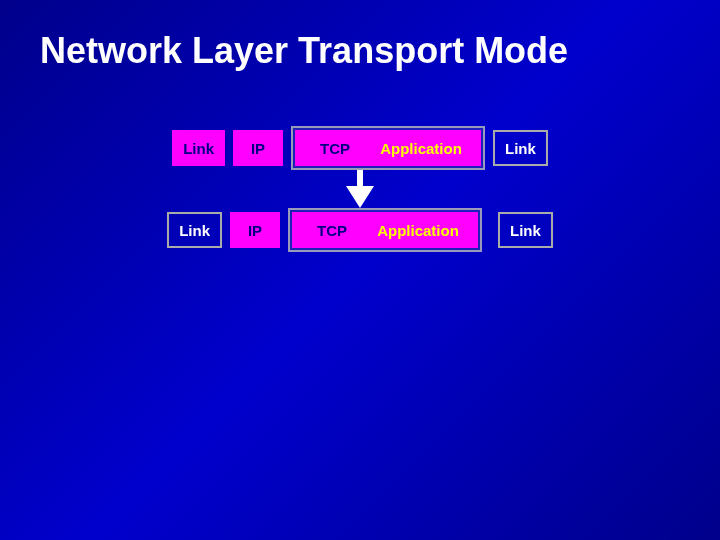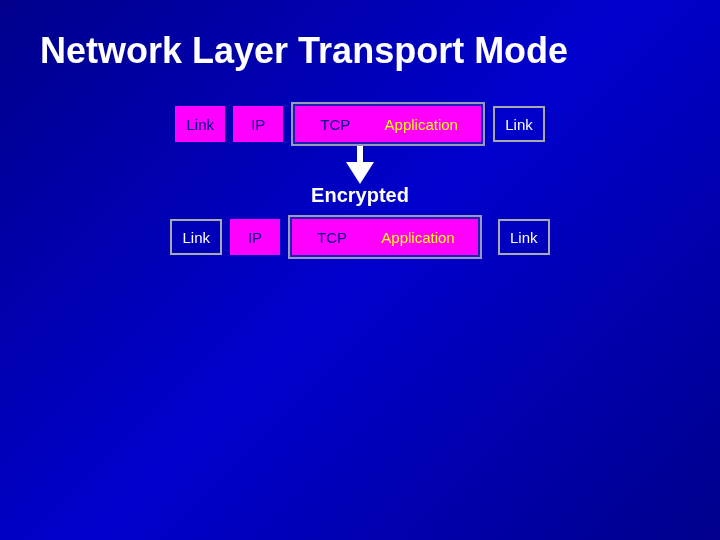--- a/index.html
+++ b/index.html
@@ -17,21 +17,21 @@
       height: 540px;
       background: linear-gradient(135deg, #00008B 0%, #0000CD 50%, #00008B 100%);
       position: relative;
       padding: 30px 40px;
     }
 
     .title {
       color: #FFFFFF;
       font-size: 36px;
       font-weight: bold;
-      margin-bottom: 30px;
+      margin-bottom: 54px;
     }
 
     .diagram-area {
       display: flex;
       flex-direction: column;
       align-items: center;
       gap: 0px;
     }
 
     
@@ -40,21 +40,21 @@
       align-items: center;
       gap: 0px;
     }
 
     .box {
       display: flex;
       align-items: center;
       justify-content: center;
       height: 36px;
       font-size: 15px;
-      font-weight: normal;
+      font-weight: bold;
       padding: 0 10px;
       min-width: 50px;
     }
 
     .box-link {
       background-color: #FF00FF;
       color: #000080;
       border: 1px solid #FF00FF;
     }
 
@@ -191,21 +191,20 @@
       </div>
       <div class="spacer"></div>
       <div class="box box-link-right">Link</div>
     </div>
 
     <div class="arrow-wrapper">
       <div class="arrow-shaft"></div>
       <div class="arrow-down"></div>
     </div>
 
-    <div class="encrypted-label">Encrypted</div>
 
     <div class="bottom-row">
       <div class="box box-link-bottom">Link</div>
       <div class="spacer"></div>
       <div class="box box-ip-bottom">IP</div>
       <div class="spacer"></div>
 
       <div class="enc-wrapper-bottom">
         <div class="box box-tcp">TCP</div>
         <div class="box box-application">Application</div>

